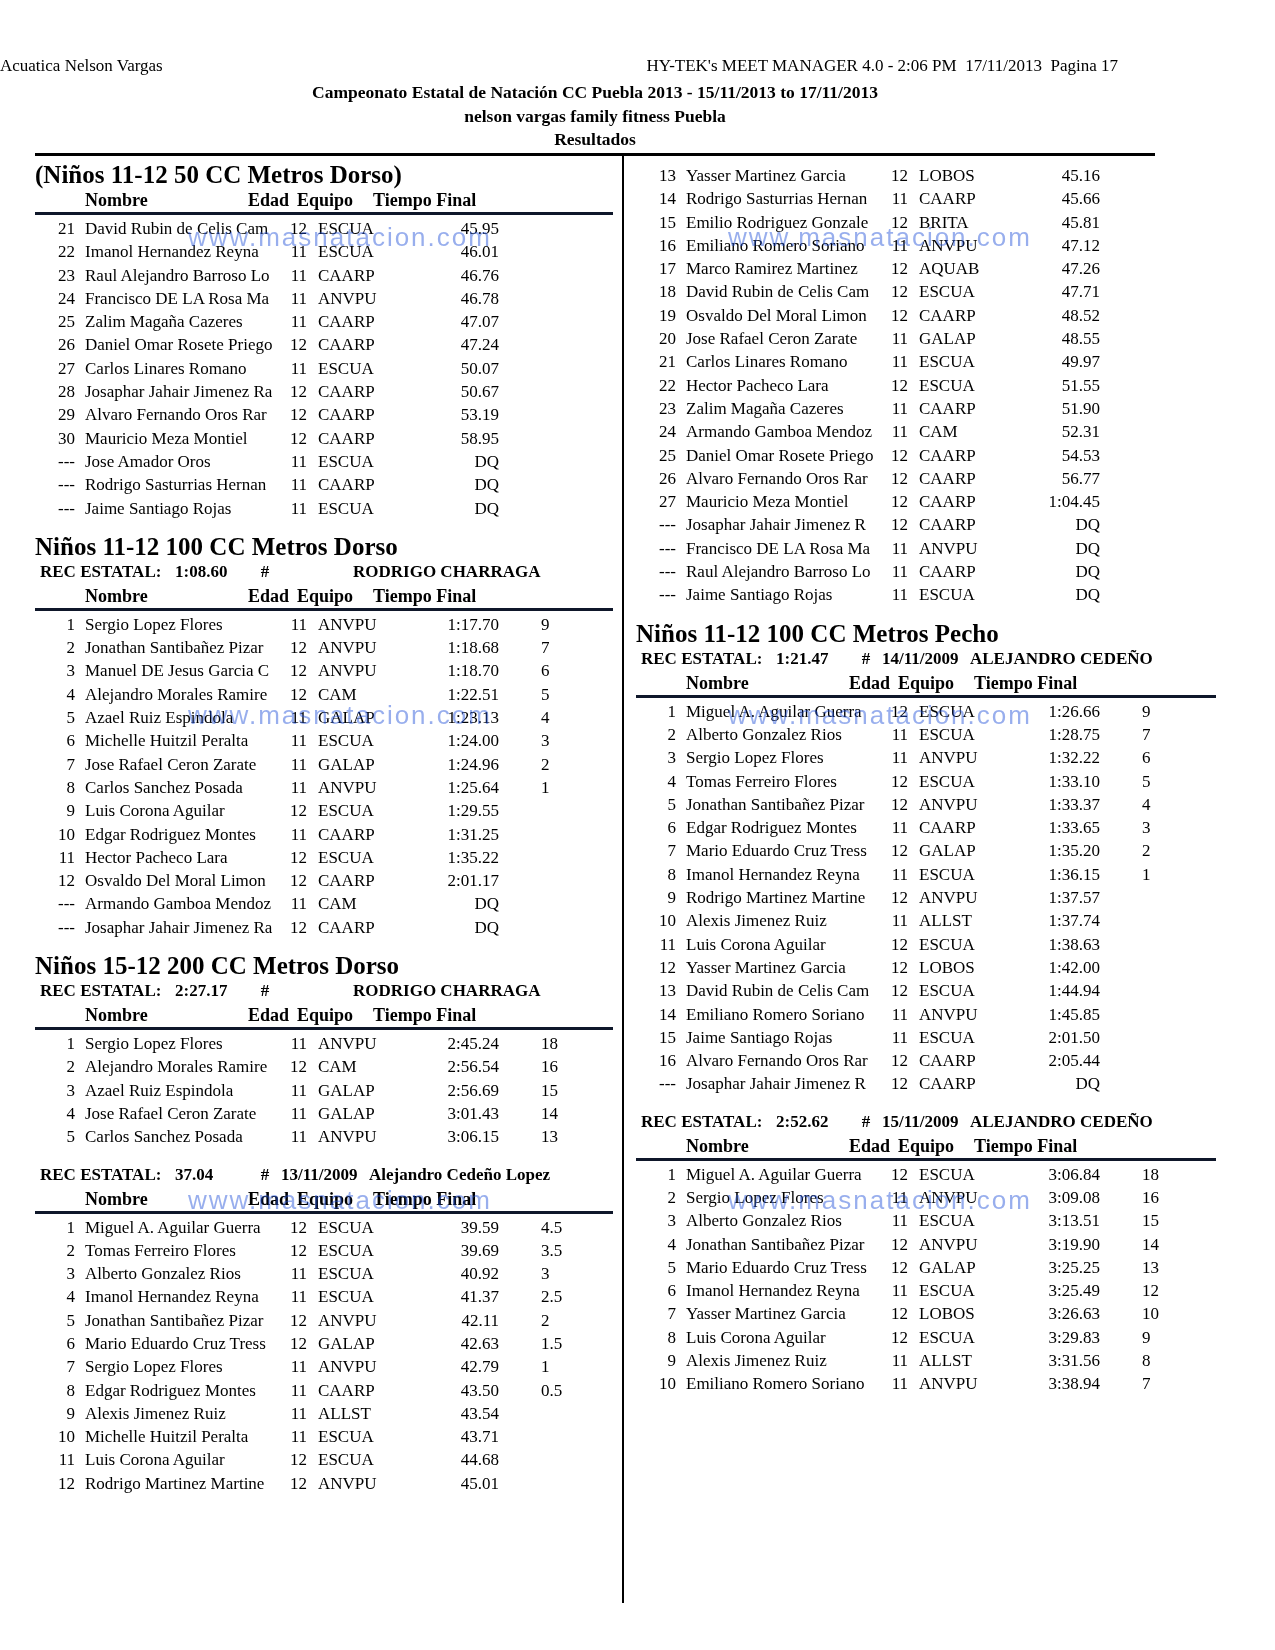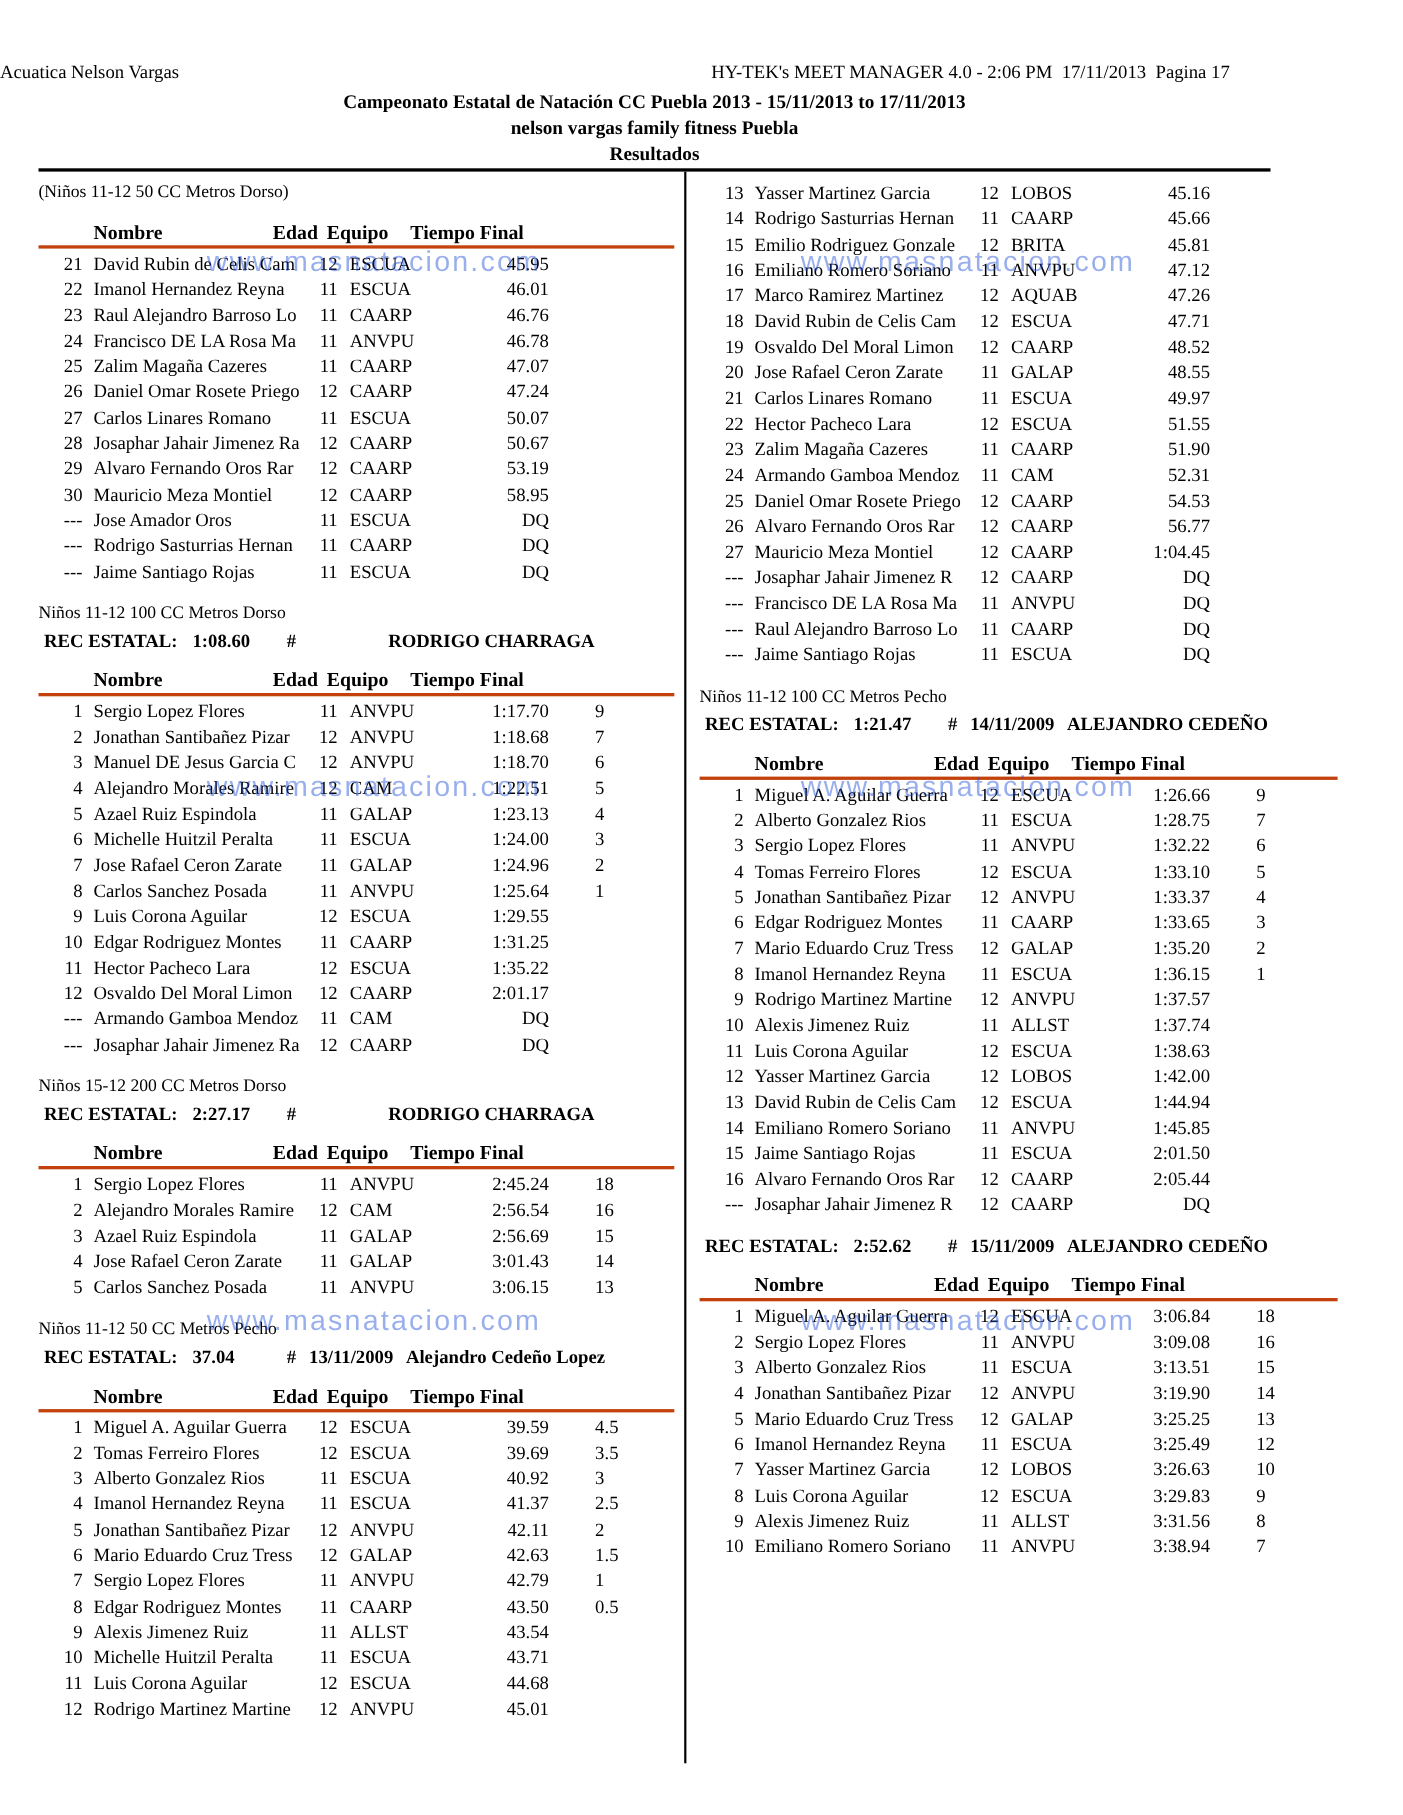--- a/index.html
+++ b/index.html
@@ -27,37 +27,37 @@
   
   .columns{display:flex;margin-left:35px;align-items:flex-start;}
   .col{width:578px;}
   .col-right{width:580px;margin-left:12px;}
   .v-divider{width:2px;height:1447px;background:#000;margin-left:9px;flex:none;}
 
   
   .event-section{margin-top:14px;}
   .event-section.first{margin-top:6px;}
   .event-title{
-    margin:0;font-size:16px;line-height:26px;font-weight:normal;
+    margin:0;font-size:25px;line-height:26px;font-weight:bold;
     white-space:nowrap;
   }
   .rec-line{
     display:grid;grid-template-columns:140px 78px 24px 1fr;
     font-weight:bold;font-size:17px;line-height:24px;white-space:nowrap;
   }
   .rec-label{padding-left:5px;}
   .rec-time{text-align:left;}
   .rec-mark{text-align:center;}
   .rec-rest{padding-left:4px;}
   .rec-rest.no-date{padding-left:76px;}
   .rec-date{display:inline-block;min-width:88px;}
 
   .col-header{
     position:relative;height:24px;font-weight:bold;font-size:18px;
-    line-height:24px;border-bottom:3px solid #c2410c;white-space:nowrap;margin-top:11px;
+    line-height:24px;border-bottom:3px solid #0f172a;white-space:nowrap;
   }
   .col-header .h-nombre{position:absolute;left:50px;}
   .col-header .h-edad{position:absolute;left:213px;}
   .col-header .h-equipo{position:absolute;left:262px;}
   .col-header .h-tiempo{position:absolute;left:338px;}
 
   .rows{padding-top:2px;}
   .result-row{
     display:grid;
     grid-template-columns:40px 10px 198px 24px 112px 80px 1fr;
@@ -457,21 +457,20 @@
     <span class="c-name">Carlos Sanchez Posada</span>
     <span class="c-age">11</span>
     <span class="c-team">ANVPU</span>
     <span class="c-time">3:06.15</span>
     <span class="c-pts">13</span>
   </div>
 </div>
   </section>
 
   <section class="event-section">
-    <h2 class="event-title">Niños 11-12 50 CC Metros Pecho</h2>
     <div class="rec-line">
       <span class="rec-label">REC ESTATAL:</span>
       <span class="rec-time">37.04</span>
       <span class="rec-mark">#</span>
       <span class="rec-rest"><span class="rec-date">13/11/2009</span><span class="rec-holder">Alejandro Cedeño Lopez</span></span>
     </div>
     <div class="col-header">
       <span class="h-nombre">Nombre</span>
       <span class="h-edad">Edad</span>
       <span class="h-equipo">Equipo</span>

